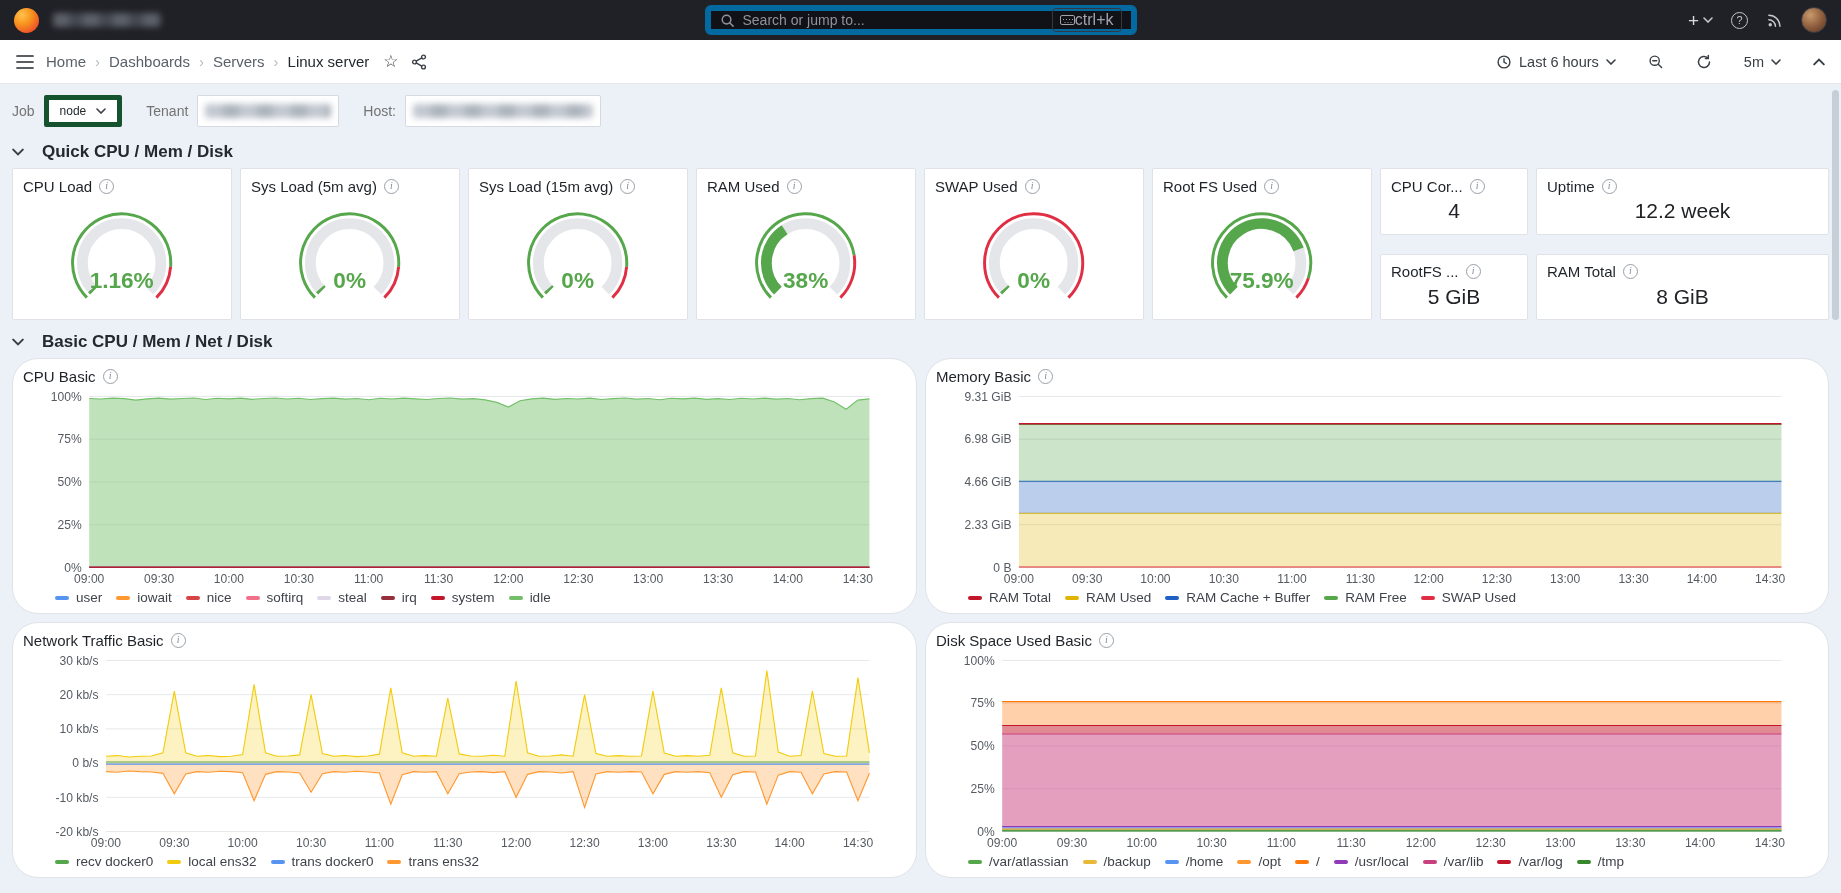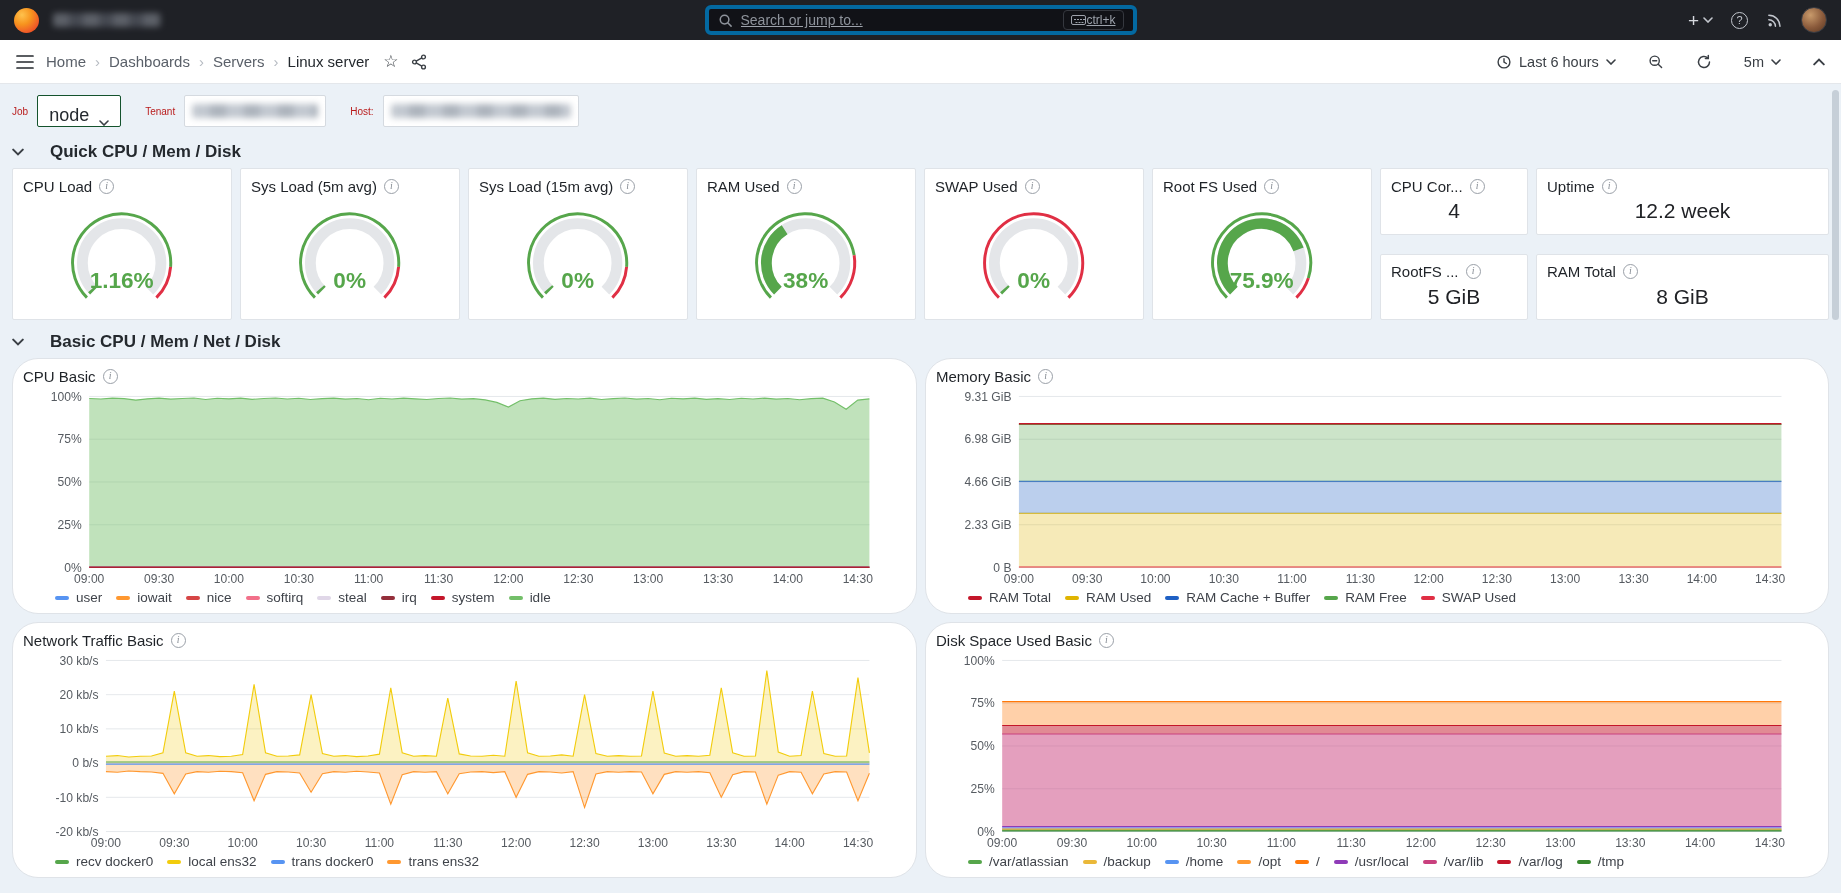--- a/index.html
+++ b/index.html
@@ -10,27 +10,27 @@
 
   
   .topbar { height:40px; background:#1F2126; display:flex; align-items:center;
             padding:0 14px; gap:14px; position:relative; }
   .logo { width:25px; height:25px; border-radius:50%; flex:none;
           background:radial-gradient(circle at 32% 28%, #FFC24D 0%, #F7941E 38%, #F05A28 72%, #D83B00 100%); }
   .org-redact { width:108px; height:14px; border-radius:3px; opacity:.9;
                 background:repeating-linear-gradient(90deg,#63676F 0 16px,#4A4E57 16px 30px);
                 filter:blur(3px); }
   .search-wrap { position:absolute; left:50%; transform:translateX(-50%); width:432px; height:30px;
-                 background:#111217; border:4px solid #0369a1; border-radius:6px;
-                 display:flex; align-items:center; padding:0 9px; gap:8px; color:#9DA2AB;text-decoration:underline; }
+                 background:#111217; border:6px solid #0369a1; border-radius:6px;
+                 display:flex; align-items:center; padding:0 9px; gap:8px; color:#9DA2AB; }
   .search-wrap input { flex:1; background:transparent; border:none; outline:none;
                        color:#C9CDD4; font-size:14px; min-width:0; }
   .search-wrap input::placeholder { color:#8E939B; }
   .kbd { display:flex; align-items:center; gap:0; border:1px solid #35383F; border-radius:4px;
-         padding:2px 7px; font-size:12px; color:#9DA2AB; flex:none; }
+         padding:2px 7px; font-size:16px; color:#9DA2AB; flex:none; }
   .kbd-kb-icon { width:15px; height:10px; border:1px solid #9DA2AB; border-radius:2px; position:relative; }
   .kbd-kb-icon::after { content:""; position:absolute; left:2px; top:2.5px; width:1.5px; height:1.5px;
       background:#9DA2AB;
       box-shadow:3px 0 #9DA2AB,6px 0 #9DA2AB,9px 0 #9DA2AB,1.5px 3px #9DA2AB,4.5px 3px #9DA2AB,7.5px 3px #9DA2AB; }
   .top-right { margin-left:auto; display:flex; align-items:center; gap:18px; color:#C3C7CE; }
   .tr-item { display:flex; align-items:center; gap:4px; cursor:pointer; }
   .plus { font-size:19px; line-height:1; color:#D6D9DE; }
   .help-circle { width:17px; height:17px; border:1.5px solid currentColor; border-radius:50%;
                  display:flex; align-items:center; justify-content:center; font-size:11px; cursor:pointer; }
   .help-circle::before { content:"?"; }
@@ -48,31 +48,31 @@
   .star-icon { font-size:17px; color:#3A3F45; cursor:pointer; margin-left:2px; }
   .nav-right { margin-left:auto; display:flex; align-items:center; gap:32px; font-size:14.5px; color:#3A3F45; }
   .nr-item { display:flex; align-items:center; gap:7px; cursor:pointer; }
   .chev { width:10px; height:6px; }
 
   
   .canvas { padding:8px 12px 0; height:809px; position:relative; }
 
   .filters { display:flex; align-items:center; gap:24px; height:38px; margin-bottom:6px; }
   .filter { display:flex; align-items:center; gap:9px; }
-  .flabel { color:#b91c1c; font-size:10px; }
-  .select { background:#fff; border:1px solid #14532d; border-radius:2px; height:32px;
-            display:flex; align-items:flex-end; gap:10px; padding:0 11px; font-size:18px;
+  .flabel { color:#737373; font-size:14px; }
+  .select { background:#fff; border:5px solid #14532d; border-radius:2px; height:32px;
+            display:flex; align-items:center; gap:10px; padding:0 11px; font-size:12px;
             color:#24292E; cursor:pointer; }
   .pill-redact { background:#fff; border:1px solid #D5DAE0; border-radius:2px; height:32px;
                  width:142px; display:flex; align-items:center; padding:0 7px; overflow:hidden; cursor:pointer; }
   .pill-redact.host { width:196px; }
   .stripes { width:100%; height:14px; border-radius:3px; filter:blur(3px);
              background:repeating-linear-gradient(90deg,#C2C8D0 0 18px,#ADB4BD 18px 34px); }
 
-  .section-head { display:flex; align-items:center; gap:26px; height:32px;
+  .section-head { display:flex; align-items:center; gap:18px; height:32px;
                   font-size:17px; font-weight:600; color:#24292E; cursor:pointer; }
   .sec-chev { width:12px; height:8px; color:#3A3F45; }
 
   
   .panel { background:#fff; border:1px solid #DFE3E8; border-radius:2px; }
   .panel-head { display:flex; align-items:center; gap:7px; padding:8px 10px 2px; min-height:28px; }
   .ptitle { font-size:15px; color:#1F2328; white-space:nowrap; overflow:hidden;
             text-overflow:ellipsis; cursor:pointer; }
   .info { width:15px; height:15px; border-radius:50%; border:1px solid #9AA0A8; color:#868C94;
           font-size:10px; line-height:12px; text-align:center; flex:none; cursor:pointer; }

